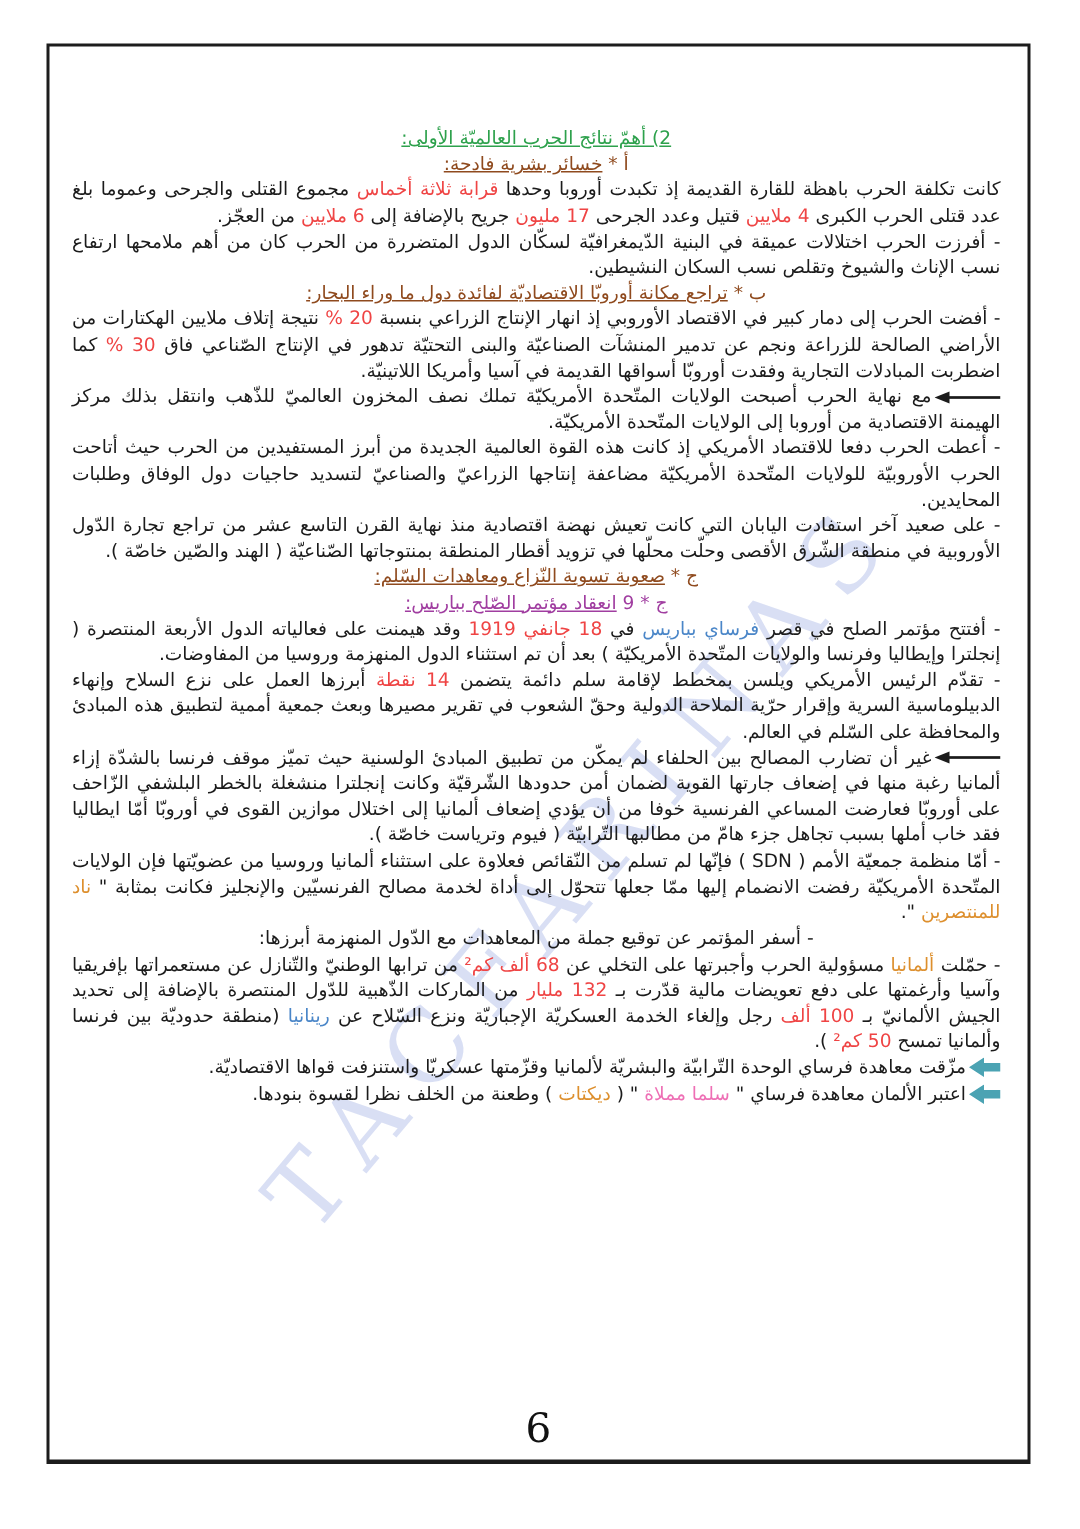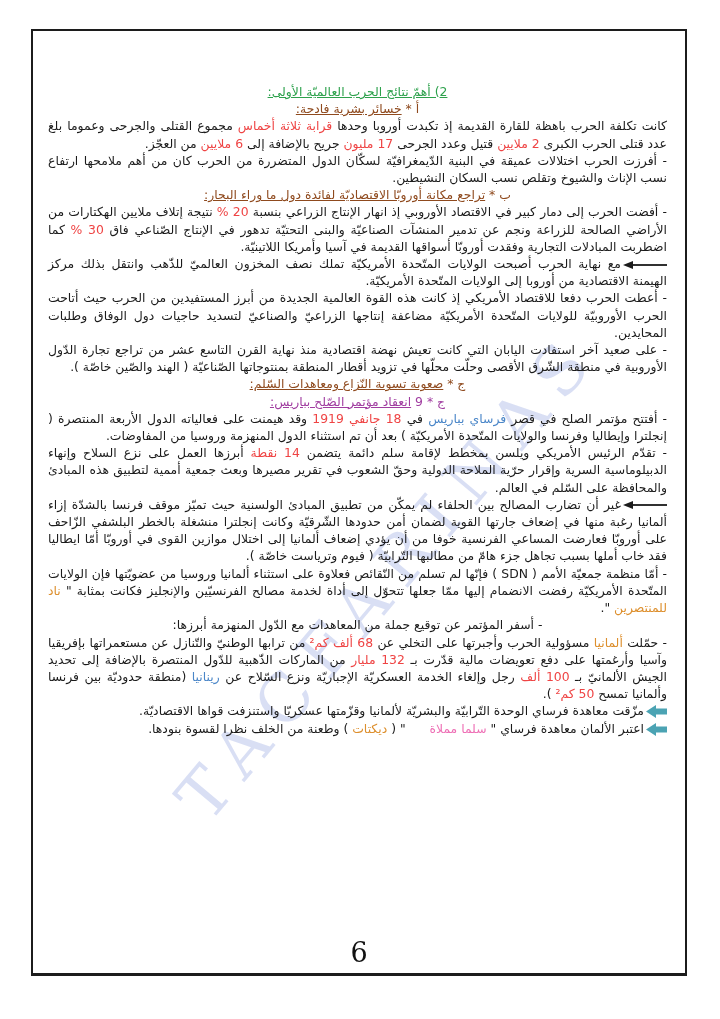--- a/index.html
+++ b/index.html
@@ -23,37 +23,37 @@
     font-size:12.4px;line-height:17.2px;color:#1b1b1b;
   }
   .content p{margin:0;padding:0;}
   .para-right{text-align:center;}
   .c-green{color:#2da14c;}
   .c-brown{color:#8f4a1e;}
   .c-purple{color:#a03da0;}
   .c-red{color:#ef4444;}
   .c-blue{color:#4a86c8;}
   .c-orange{color:#dd8f2d;}
-  .c-pink{color:#ee6fb5;margin-left:20px;}
+  .c-pink{color:#ee6fb5;}
   .u{text-decoration:underline;}
   .icon-wrap{display:inline-block;vertical-align:middle;line-height:0;margin-left:2px;}
   .footer-number{
     position:absolute;left:0;bottom:5px;width:100%;text-align:center;z-index:1;
     font-family:"DejaVu Serif","Liberation Serif",serif;font-size:27px;color:#111;
   }
 </style>
 </head>
 <body>
 
 <div class="page-frame">
   <div class="watermark">TACFARINAS</div>
   <div class="content">
       <p class="para-right"><span class="c-green u">2) أهمّ نتائج الحرب العالميّة الأولى:</span></p>
       <p class="para-right"><span class="c-brown">أ * </span><span class="c-brown u">خسائر بشرية فادحة:</span></p>
-      <p><span>كانت تكلفة الحرب باهظة للقارة القديمة إذ تكبدت أوروبا وحدها </span><span class="c-red">قرابة ثلاثة أخماس</span><span> مجموع القتلى والجرحى وعموما بلغ عدد قتلى الحرب الكبرى </span><span class="c-red">2 ملايين</span><span> قتيل وعدد الجرحى </span><span class="c-red">17 مليون</span><span> جريح بالإضافة إلى </span><span class="c-red">6 ملايين</span><span> من العجّز.</span></p>
+      <p><span>كانت تكلفة الحرب باهظة للقارة القديمة إذ تكبدت أوروبا وحدها </span><span class="c-red">قرابة ثلاثة أخماس</span><span> مجموع القتلى والجرحى وعموما بلغ عدد قتلى الحرب الكبرى </span><span class="c-red">4 ملايين</span><span> قتيل وعدد الجرحى </span><span class="c-red">17 مليون</span><span> جريح بالإضافة إلى </span><span class="c-red">6 ملايين</span><span> من العجّز.</span></p>
       <p><span>- أفرزت الحرب اختلالات عميقة في البنية الدّيمغرافيّة لسكّان الدول المتضررة من الحرب كان من أهم ملامحها ارتفاع نسب الإناث والشيوخ وتقلص نسب السكان النشيطين.</span></p>
       <p class="para-right"><span class="c-brown">ب * </span><span class="c-brown u">تراجع مكانة أوروبّا الاقتصاديّة لفائدة دول ما وراء البحار:</span></p>
       <p><span>- أفضت الحرب إلى دمار كبير في الاقتصاد الأوروبي إذ انهار الإنتاج الزراعي بنسبة </span><span class="c-red">20 %</span><span> نتيجة إتلاف ملايين الهكتارات من الأراضي الصالحة للزراعة ونجم عن تدمير المنشآت الصناعيّة والبنى التحتيّة تدهور في الإنتاج الصّناعي فاق </span><span class="c-red">30 %</span><span> كما اضطربت المبادلات التجارية وفقدت أوروبّا أسواقها القديمة في آسيا وأمريكا اللاتينيّة.</span></p>
       <p><span class="icon-wrap"><svg width="44" height="10" viewBox="0 0 44 10">
             <path d="M0 5 L10 1 L10 9 Z" fill="#1b1b1b"></path>
             <rect x="8" y="4.1" width="36" height="1.8" fill="#1b1b1b"></rect>
           </svg></span><span>مع نهاية الحرب أصبحت الولايات المتّحدة الأمريكيّة تملك نصف المخزون العالميّ للذّهب وانتقل بذلك مركز الهيمنة الاقتصادية من أوروبا إلى الولايات المتّحدة الأمريكيّة.</span></p>
       <p><span>- أعطت الحرب دفعا للاقتصاد الأمريكي إذ كانت هذه القوة العالمية الجديدة من أبرز المستفيدين من الحرب حيث أتاحت الحرب الأوروبيّة للولايات المتّحدة الأمريكيّة مضاعفة إنتاجها الزراعيّ والصناعيّ لتسديد حاجيات دول الوفاق وطلبات المحايدين.</span></p>
       <p><span>- على صعيد آخر استفادت اليابان التي كانت تعيش نهضة اقتصادية منذ نهاية القرن التاسع عشر من تراجع تجارة الدّول الأوروبية في منطقة الشّرق الأقصى وحلّت محلّها في تزويد أقطار المنطقة بمنتوجاتها الصّناعيّة ( الهند والصّين خاصّة ).</span></p>
       <p class="para-right"><span class="c-brown">ج * </span><span class="c-brown u">صعوبة تسوية النّزاع ومعاهدات السّلم:</span></p>

